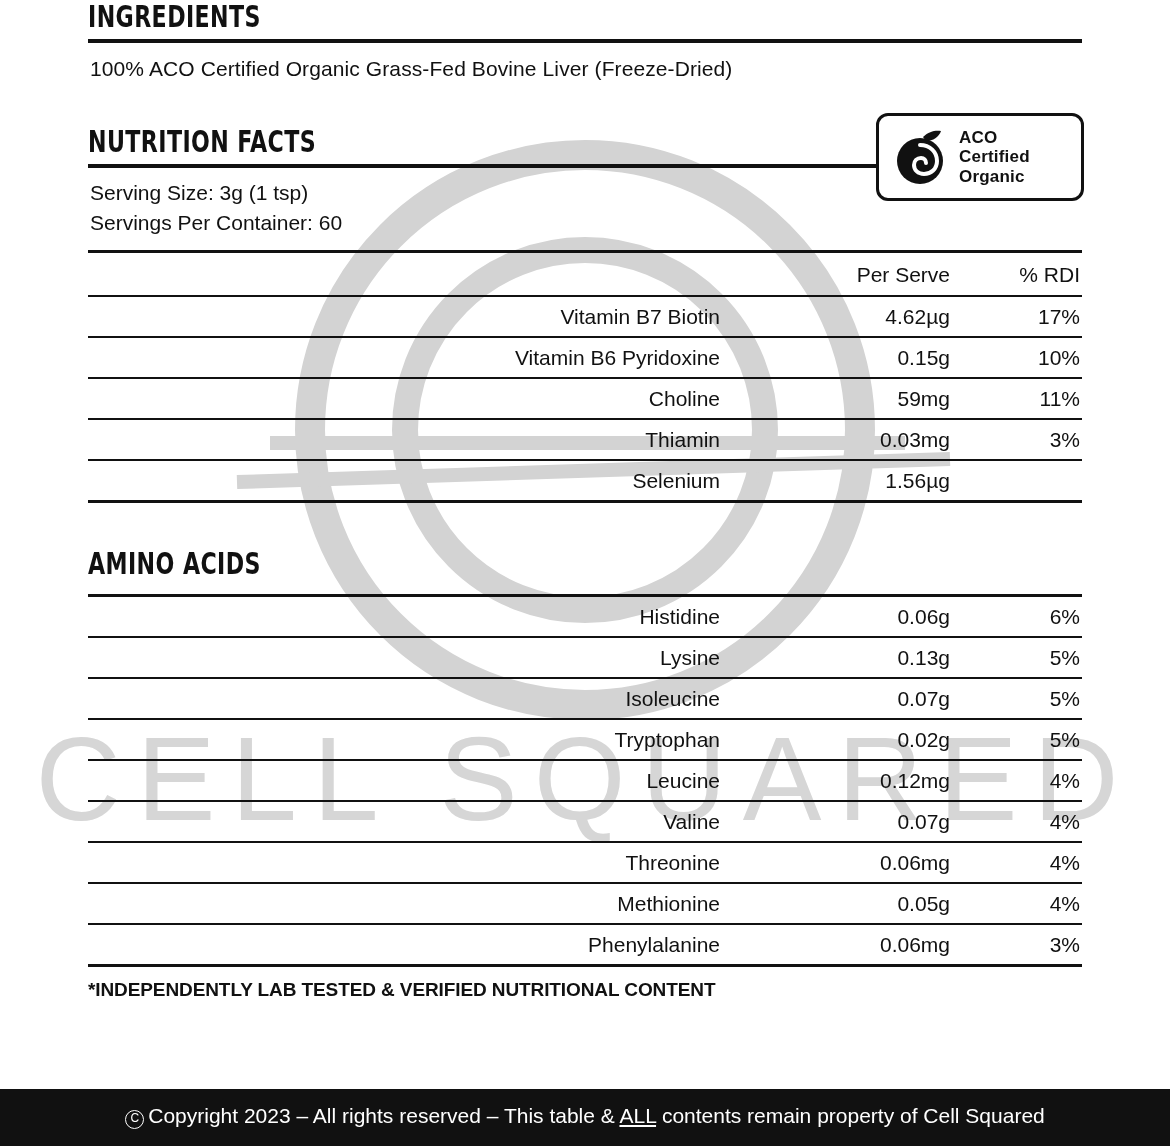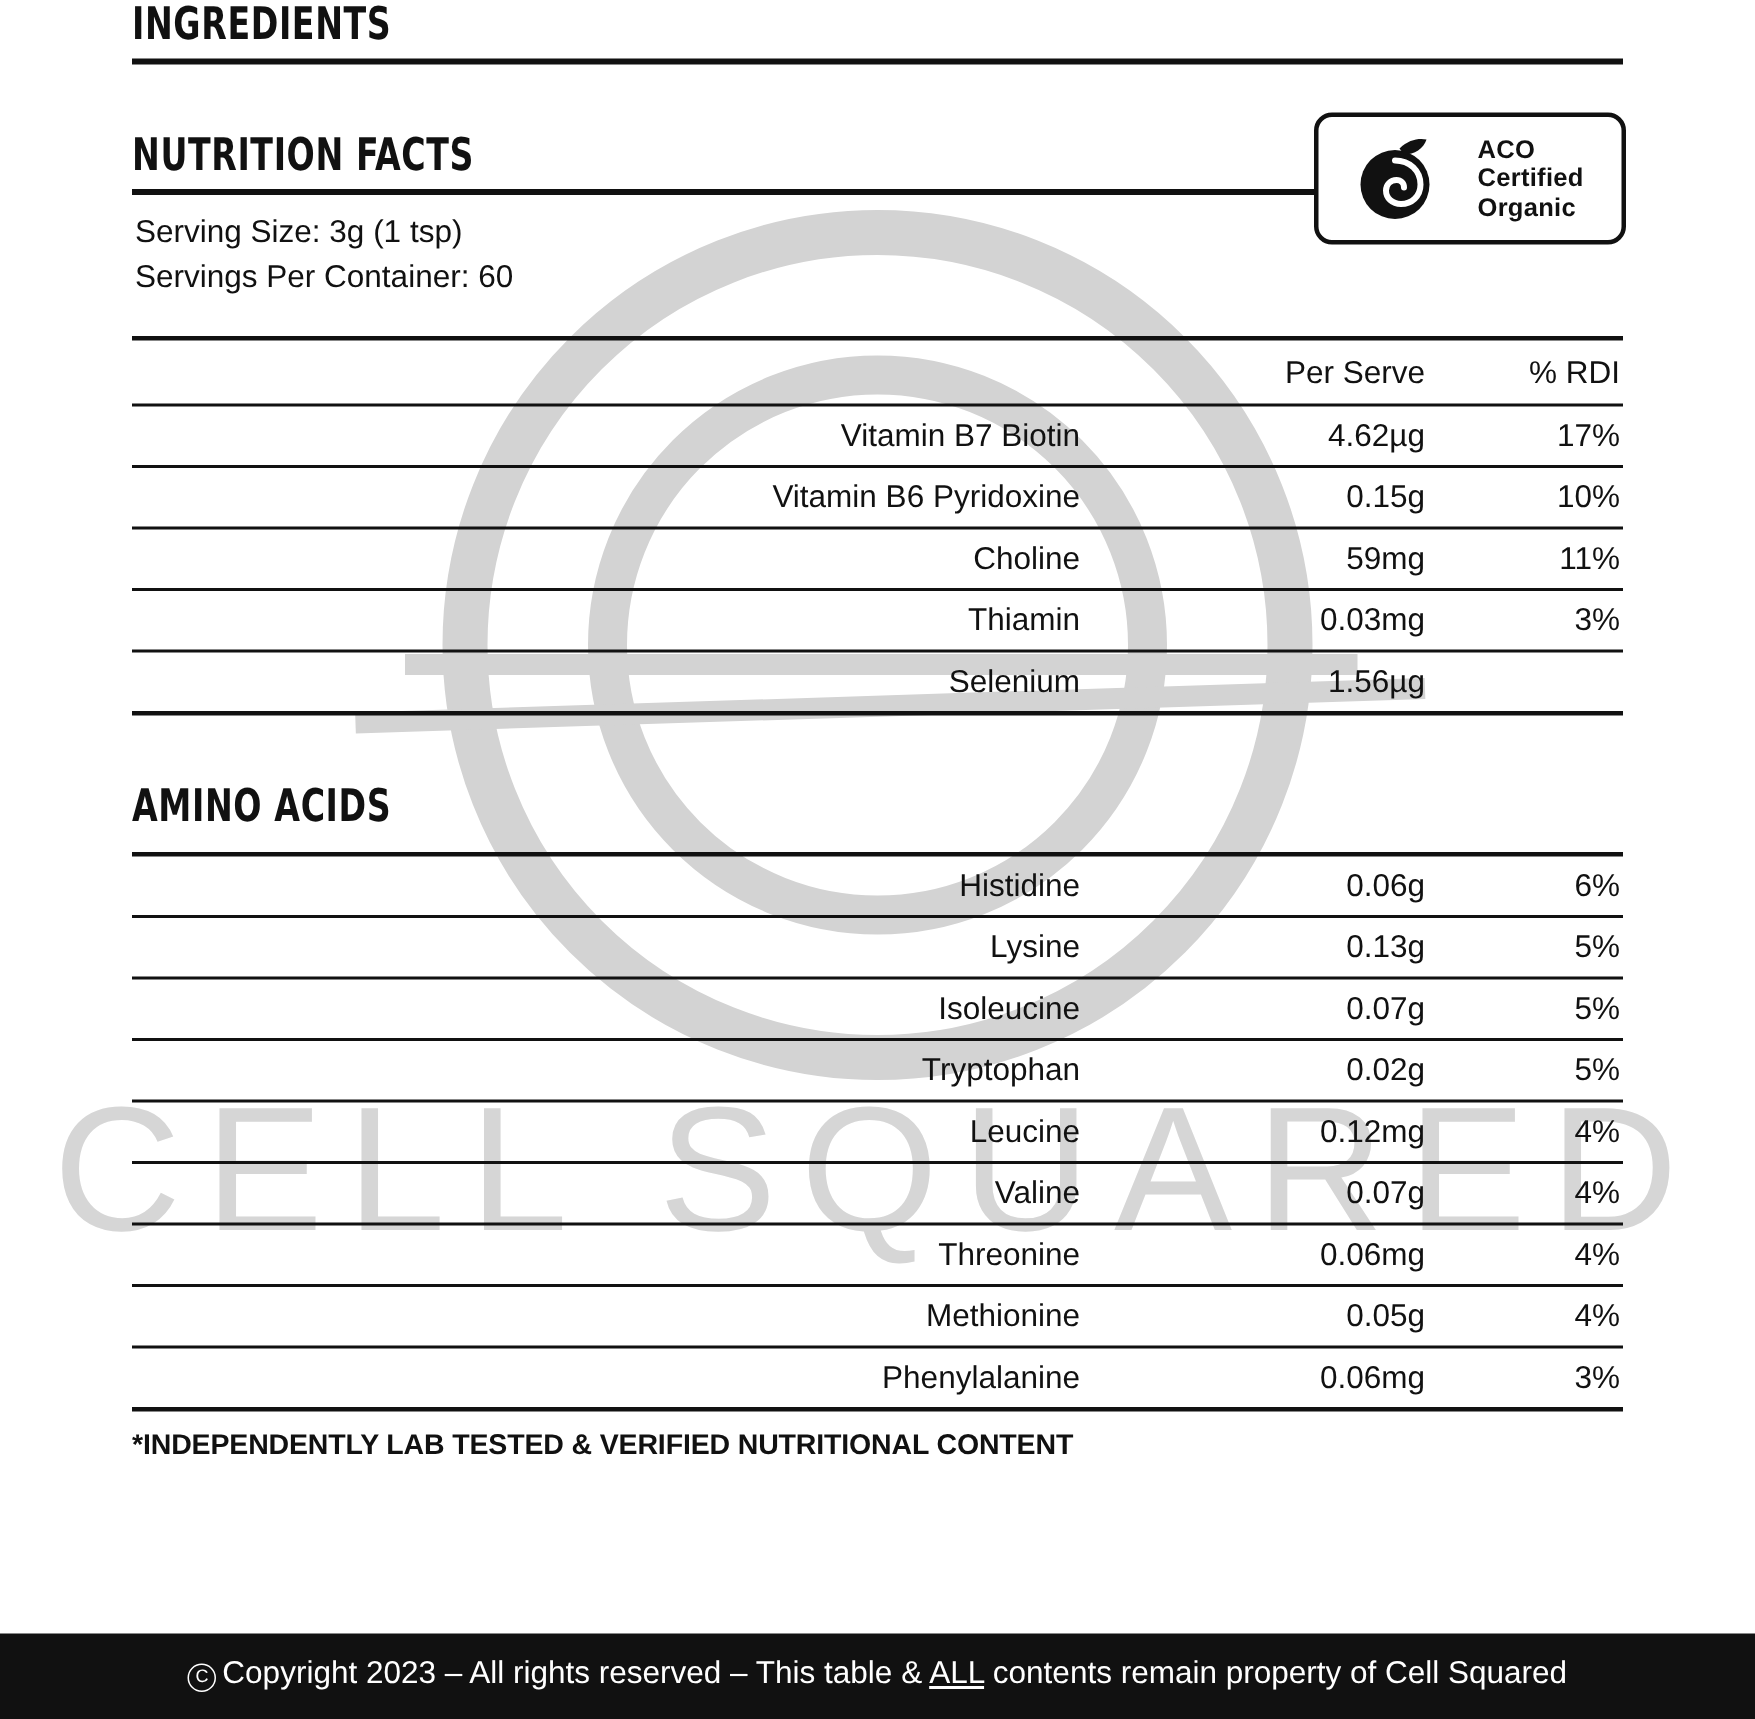--- a/index.html
+++ b/index.html
@@ -77,39 +77,39 @@
     position: absolute;
     right: -2px;
     top: -12px;
     width: 208px;
     height: 88px;
     border: 3px solid #111;
     border-radius: 12px;
     background: #fff;
     display: flex;
     align-items: center;
-    gap: 24px;
-    padding: 0 20px;
+    gap: 8px;
+    padding: 0 10px;
     box-sizing: border-box;
     z-index: 5;
   }
   .aco-badge .swirl { flex: 0 0 auto; }
   .aco-text {
     font-size: 17px;
     line-height: 1.12;
     font-weight: 700;
     color: #111;
     letter-spacing: 0.2px;
   }
 
   
   table.nf {
     width: 100%;
     border-collapse: collapse;
-    margin-top: 24px;
+    margin-top: 12px;
     font-size: 21px;
   }
   table.nf th, table.nf td {
     padding: 8px 0 7px 0;
     border-bottom: 2px solid #111;
     font-weight: 400;
     color: #111;
     background: transparent;
   }
   table.nf thead th {
@@ -191,20 +191,21 @@
     <path d="M270 443 L905 443" stroke-width="14"></path>
   </g>
   <text x="585" y="820" text-anchor="middle" font-family="Liberation Sans, sans-serif" font-size="118" letter-spacing="16" fill="#d6d6d6">CELL SQUARED</text>
 </svg>
 
 <div class="page">
 
   <div class="ingredients-wrap">
     <h2 class="section-title">INGREDIENTS</h2>
     <div class="rule-thick"></div>
+    <p class="ingredients-text">100% ACO Certified Organic Grass-Fed Bovine Liver (Freeze-Dried)</p>
   </div>
 
   <div class="nf-head">
     <h2 class="section-title">NUTRITION FACTS</h2>
     <div class="rule-thick"></div>
 
     <div class="serving-lines">
       <div>Serving Size: 3g (1 tsp)</div>
       <div>Servings Per Container: 60</div>
     </div>

